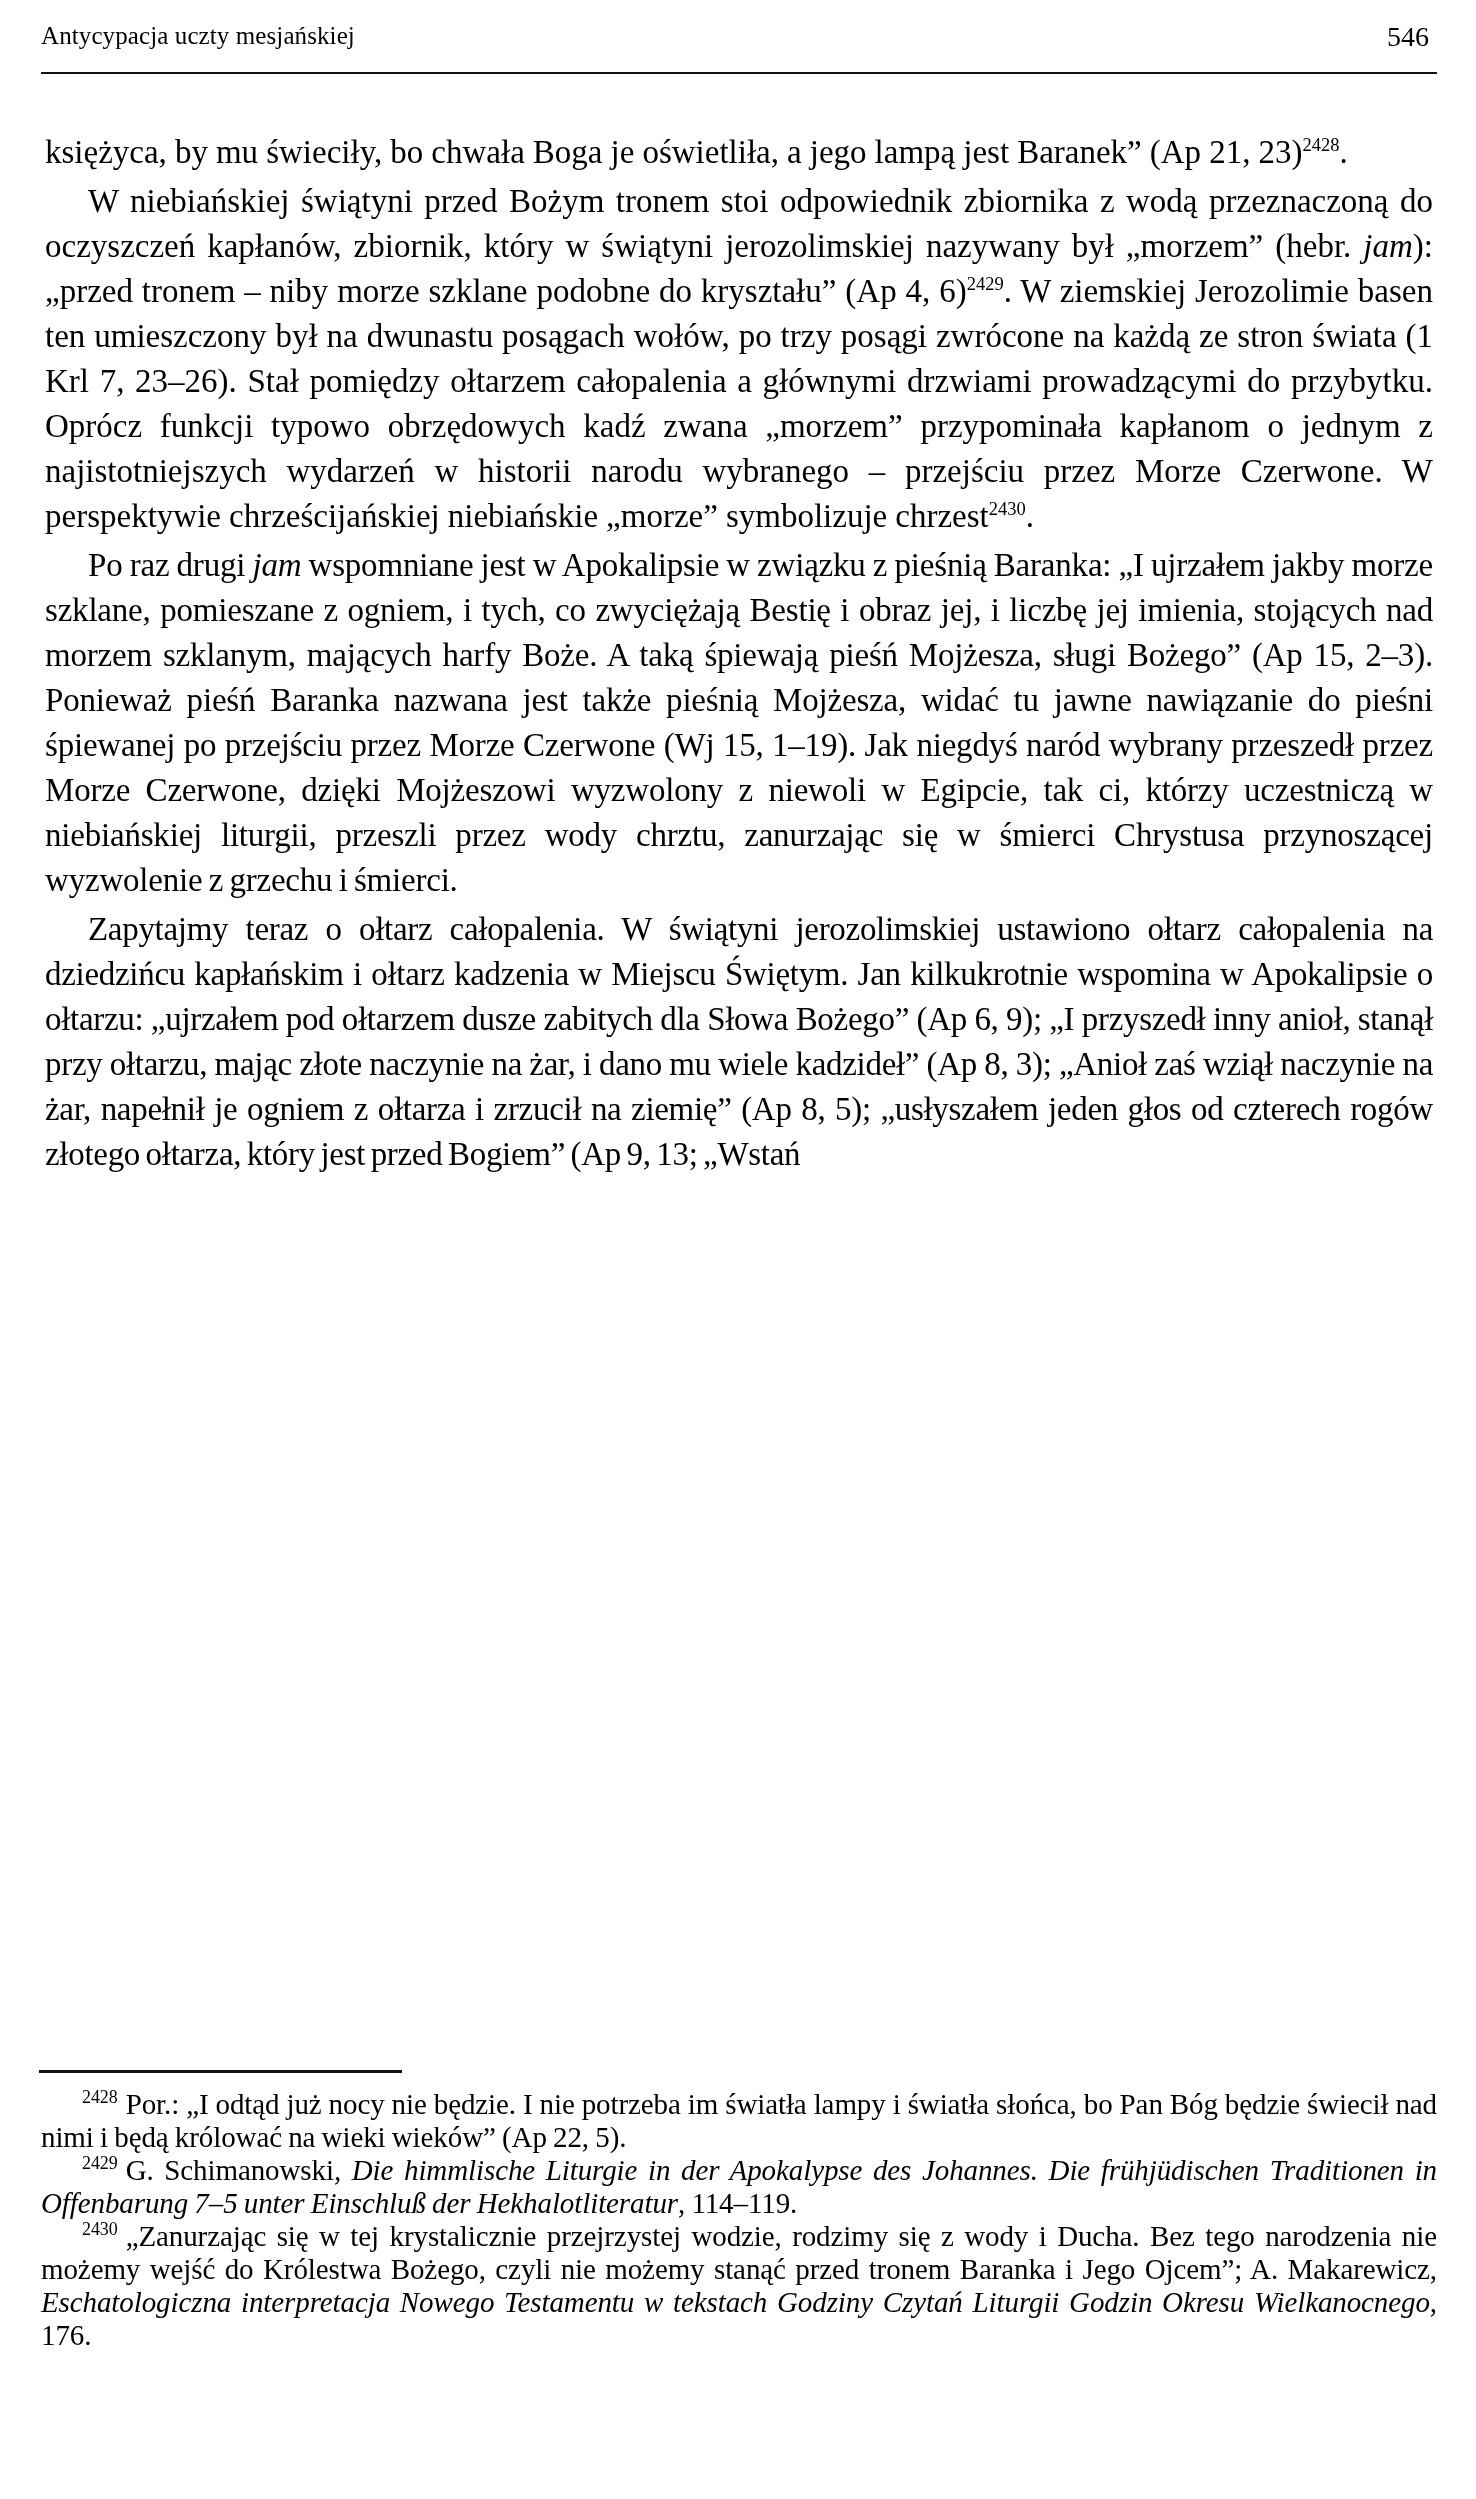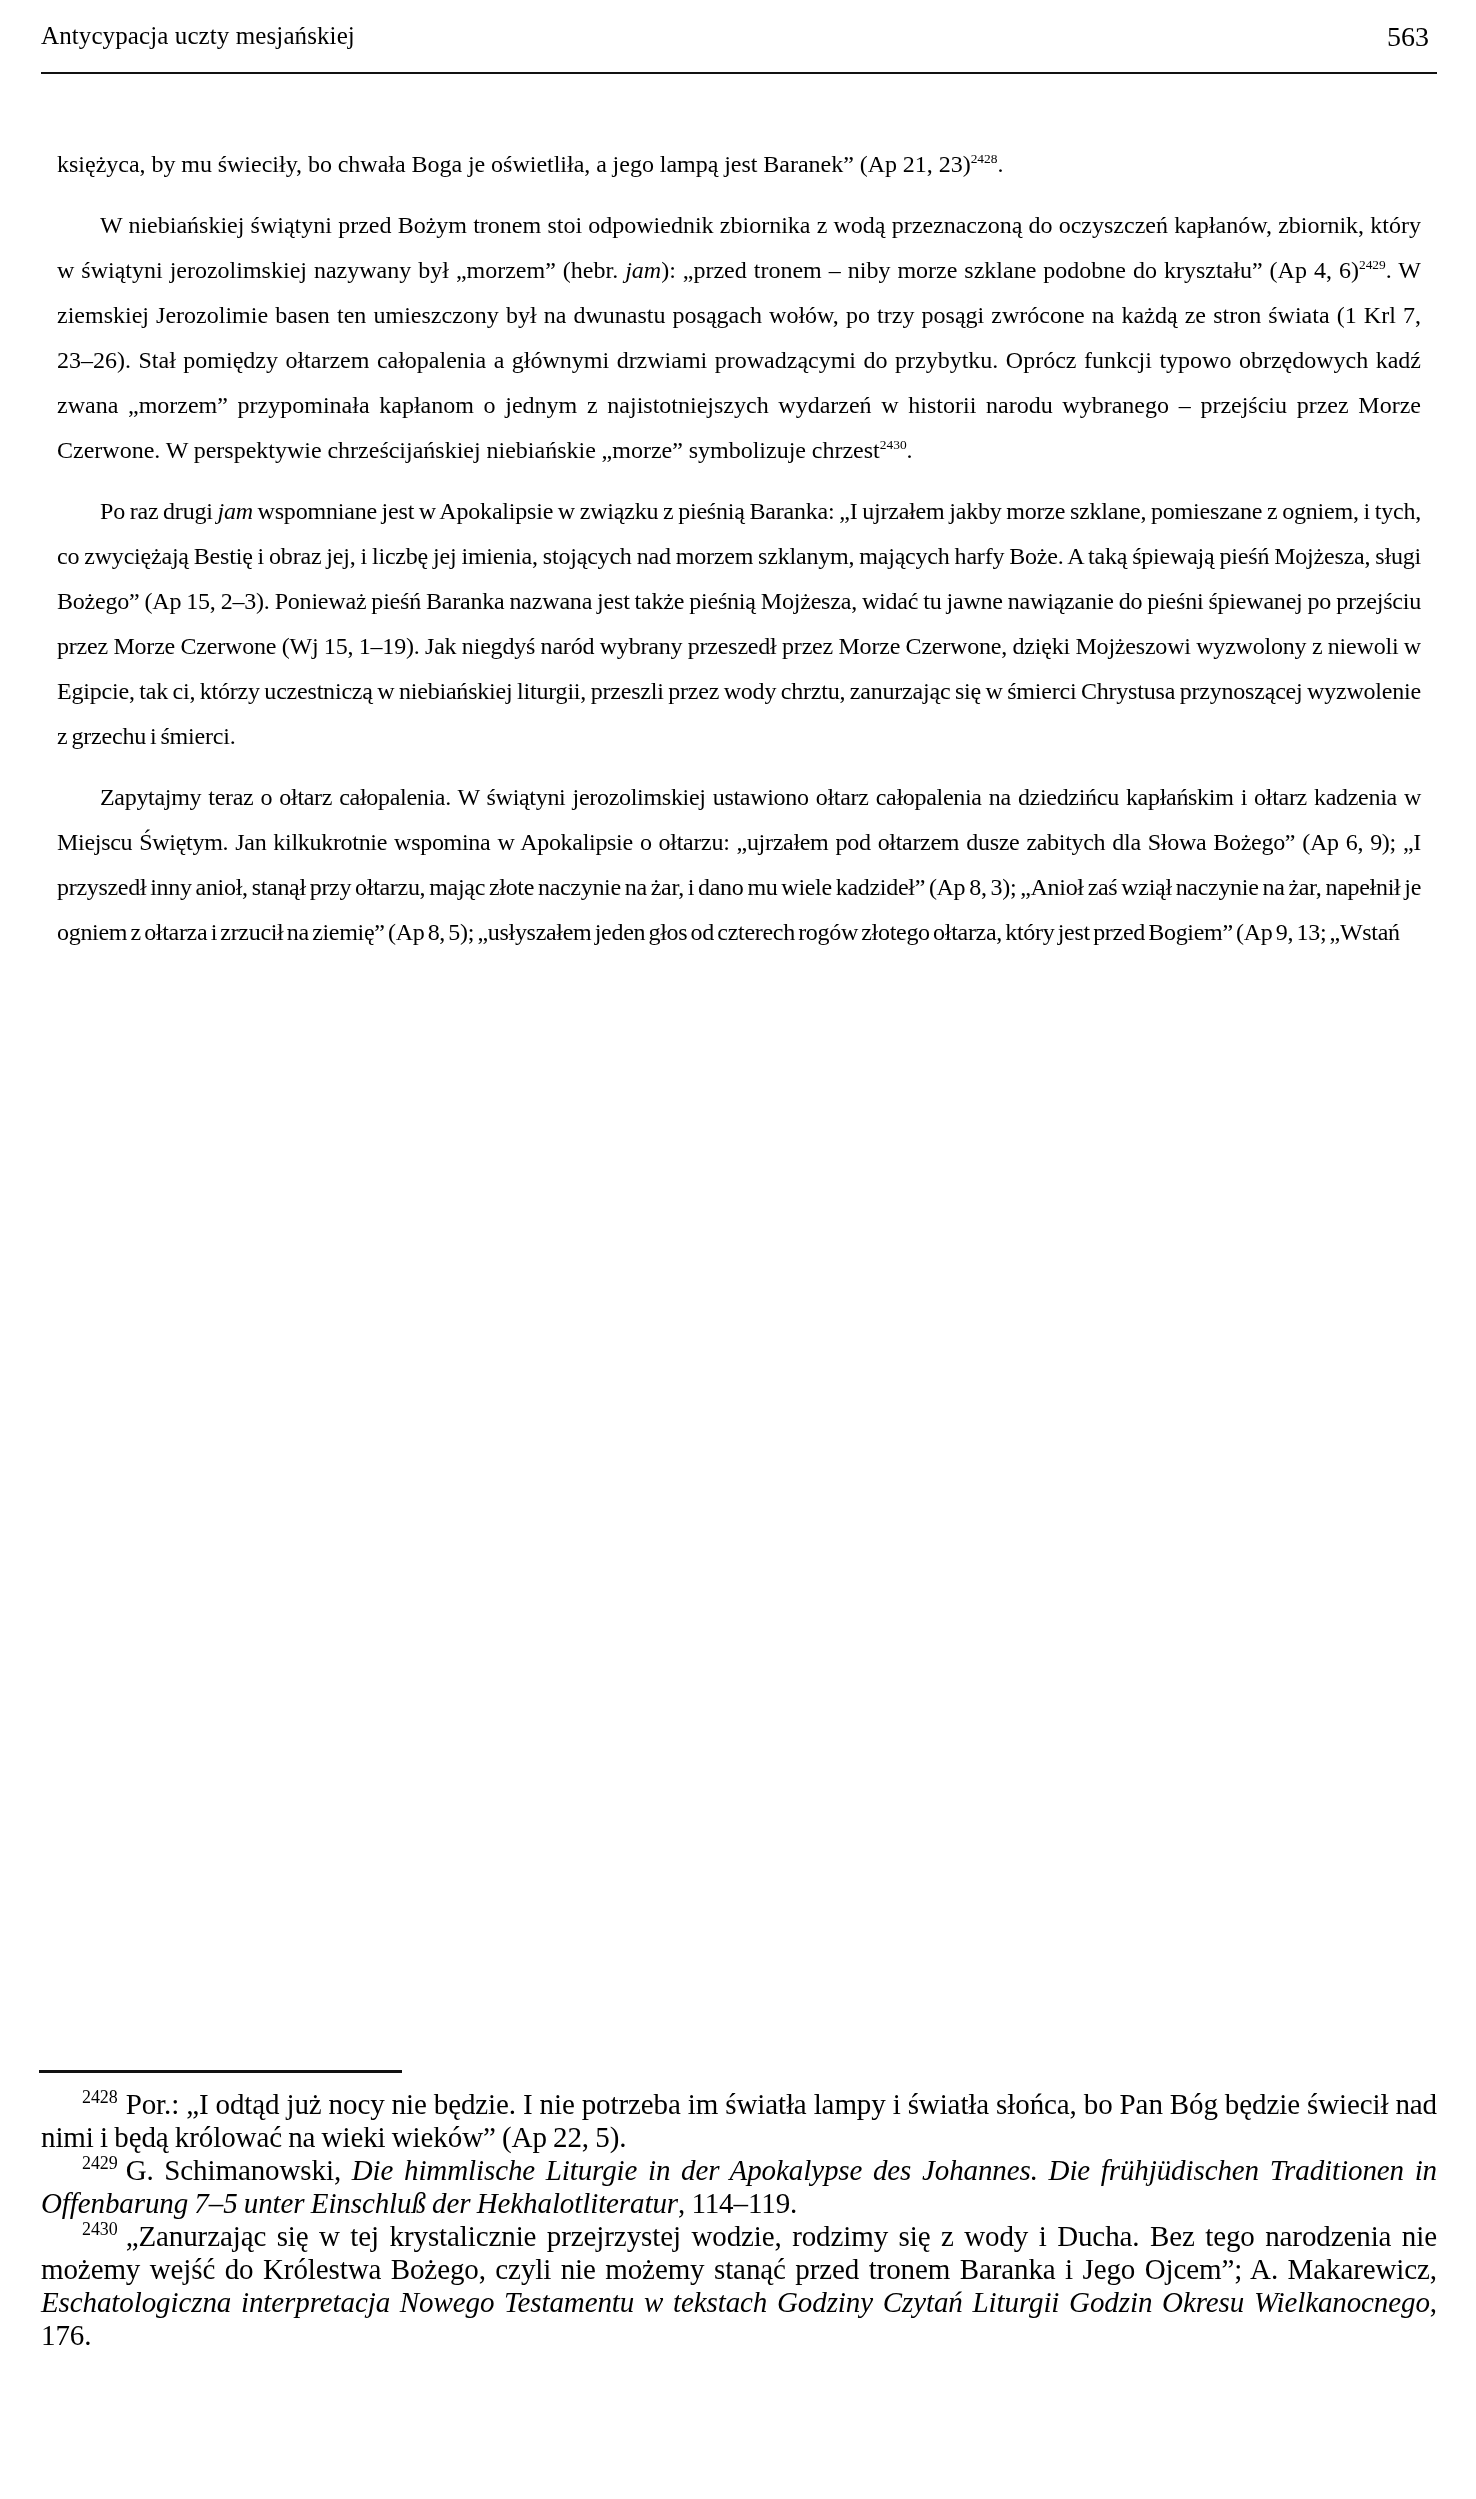--- a/index.html
+++ b/index.html
@@ -54,22 +54,22 @@
 
   
   .body-block {
     position: absolute;
     left: 41px;
     top: 126px;
     width: 1396px;
   }
 
   .para {
-    margin: 16px;
-    font-size: 24px;
+    margin: 4px;
+    font-size: 33px;
     line-height: 45px;
     text-align: justify;
     text-justify: inter-word;
     text-indent: 43px;
     hyphens: manual;
     word-spacing: -0.2px;
   }
 
   .para.no-indent {
     text-indent: 0;
@@ -134,21 +134,21 @@
     margin-right: 8.1px;
   }
 </style>
 </head>
 <body>
 
 <div class="page">
 
   <header class="running-head">
     <span class="running-head-title">Antycypacja uczty mesjańskiej</span>
-    <span class="running-head-folio">563</span>
+    <span class="running-head-folio">546</span>
   </header>
 
   <div class="head-rule"></div>
 
   <main class="body-block">
     <p class="para no-indent">księżyca, by mu świeciły, bo chwała Boga je oświetliła, a jego lampą jest Baranek” (Ap 21, 23)<sup class="fn-ref">2428</sup>.</p>
     <p class="para">W niebiańskiej świątyni przed Bożym tronem stoi odpowiednik zbiornika z wodą przeznaczoną do oczyszczeń kapłanów, zbiornik, który w świątyni jerozolimskiej nazywany był „morzem” (hebr. <em>jam</em>): „przed tronem – niby morze szklane podobne do kryształu” (Ap 4, 6)<sup class="fn-ref">2429</sup>. W ziemskiej Jerozolimie basen ten umieszczony był na dwunastu posągach wołów, po trzy posągi zwrócone na każdą ze stron świata (1 Krl 7, 23–26). Stał pomiędzy ołtarzem całopalenia a głównymi drzwiami prowadzącymi do przybytku. Oprócz funkcji typowo obrzędowych kadź zwana „morzem” przypominała kapłanom o jednym z najistotniejszych wydarzeń w historii narodu wybranego – przejściu przez Morze Czerwone. W perspektywie chrześcijańskiej niebiańskie „morze” symbolizuje chrzest<sup class="fn-ref">2430</sup>.</p>
     <p class="para tight">Po raz drugi <em>jam</em> wspomniane jest w Apokalipsie w związku z pieśnią Baranka: „I ujrzałem jakby morze szklane, pomieszane z ogniem, i tych, co zwyciężają Bestię i obraz jej, i liczbę jej imienia, stojących nad morzem szklanym, mających harfy Boże. A taką śpiewają pieśń Mojżesza, sługi Bożego” (Ap 15, 2–3). Ponieważ pieśń Baranka nazwana jest także pieśnią Mojżesza, widać tu jawne nawiązanie do pieśni śpiewanej po przejściu przez Morze Czerwone (Wj 15, 1–19). Jak niegdyś naród wybrany przeszedł przez Morze Czerwone, dzięki Mojżeszowi wyzwolony z niewoli w Egipcie, tak ci, którzy uczestniczą w niebiańskiej liturgii, przeszli przez wody chrztu, zanurzając się w śmierci Chrystusa przynoszącej wyzwolenie z grzechu i śmierci.</p>
     <p class="para tighter">Zapytajmy teraz o ołtarz całopalenia. W świątyni jerozolimskiej ustawiono ołtarz całopalenia na dziedzińcu kapłańskim i ołtarz kadzenia w Miejscu Świętym. Jan kilkukrotnie wspomina w Apokalipsie o ołtarzu: „ujrzałem pod ołtarzem dusze zabitych dla Słowa Bożego” (Ap 6, 9); „I przyszedł inny anioł, stanął przy ołtarzu, mając złote naczynie na żar, i dano mu wiele kadzideł” (Ap 8, 3); „Anioł zaś wziął naczynie na żar, napełnił je ogniem z ołtarza i zrzucił na ziemię” (Ap 8, 5); „usłyszałem jeden głos od czterech rogów złotego ołtarza, który jest przed Bogiem” (Ap 9, 13; „Wstań</p>
   </main>

